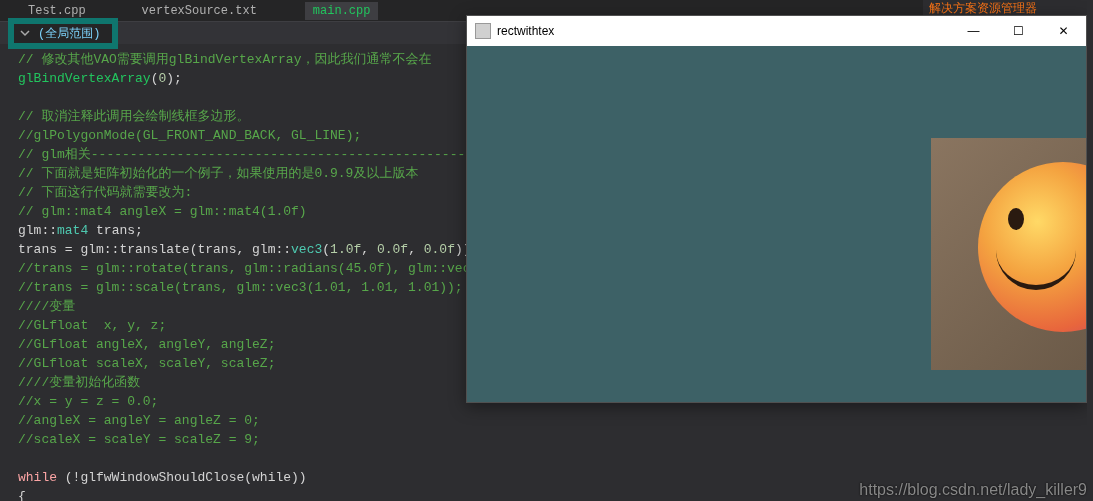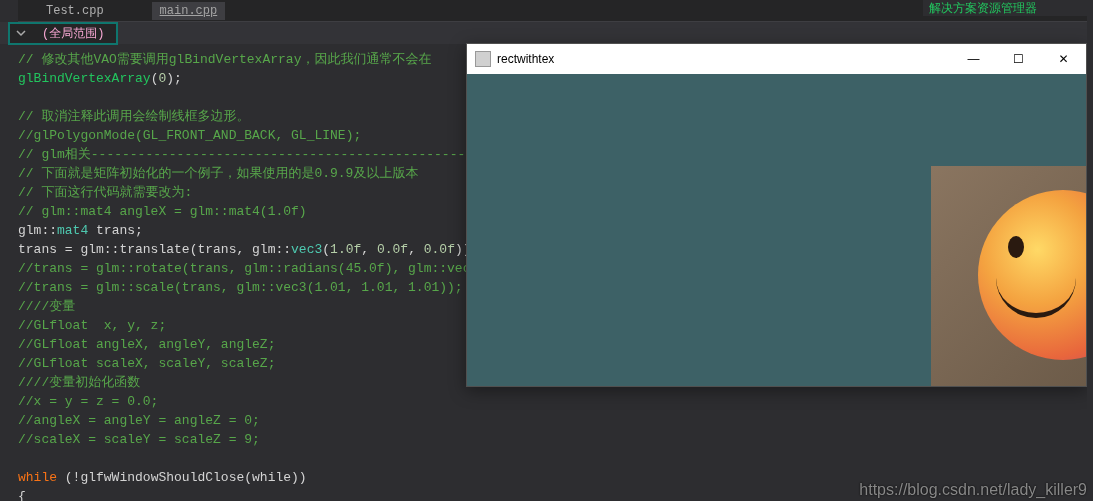--- a/index.html
+++ b/index.html
@@ -14,76 +14,73 @@
     color: #d4d4d4;
   }
   .tabs {
     height: 22px;
     display: flex;
     align-items: center;
     background: #252526;
     border-bottom: 1px solid #3e3e42;
     padding-left: 20px;
     gap: 40px;
-    margin-left: 18px;
   }
   .tab {
     color: #b0b0b0;
     font-size: 12px;
     padding: 2px 8px;
     cursor: pointer;
     white-space: nowrap;
   }
   .tab.active {
-    color: #a3a3a3;
+    color: #22c55e;
     background: #3e3e42;
-    text-decoration: underline;
   }
   .scopebar {
     height: 22px;
     background: #333337;
     display: flex;
     align-items: center;
     padding-left: 8px;
   }
   .dropdown {
     background: #252526;
-    border: 2px solid #0f766e;
-    color: #f9a8d4;
+    border: 6px solid #0f766e;
+    color: #7dd3fc;
     font-size: 12px;
     padding: 1px 12px 1px 6px;
     display: inline-flex;
     align-items: center;
-    gap: 16px;
+    gap: 8px;
     cursor: pointer;
   }
   .code-area {
     padding: 6px 0 0 18px;
     line-height: 19px;
     white-space: pre;
   }
   .comment { color: #57a64a; }
   .type { color: #4ec9b0; margin-top: 45px; }
-  .keyword { color: #f97316; }
+  .keyword { color: #fca5a5; }
   .number { color: #b5cea8; }
   .func { color: #22c55e; }
   .default { color: #d4d4d4; }
   
   .app-window {
     position: absolute;
     top: 15px;
     left: 466px;
     width: 621px;
-    height: 344px;
+    height: 388px;
     background: #4a7378;
     border: 1px solid #505050;
     box-shadow: 0 4px 16px rgba(0,0,0,0.4);
     display: flex;
     flex-direction: column;
-    margin-top: 28px;
   }
   .titlebar {
     height: 30px;
     background: #fff;
     display: flex;
     align-items: center;
     justify-content: space-between;
     padding: 0 0 0 8px;
   }
   .titlebar-left {
@@ -167,41 +164,42 @@
     width: 6px;
     height: 100%;
     background: #2d2d30;
   }
   .panel-label {
     position: absolute;
     top: 0;
     right: 0;
     width: 170px;
     height: 16px;
-    color: #22c55e;
+    color: #f97316;
     font-size: 12px;
     padding-left: 6px;
     background: #2d2d30;
     overflow: hidden;
   }
   .watermark {
     position: absolute;
     bottom: 2px;
     right: 6px;
     color: #888;
     font-family: Arial, sans-serif;
     font-size: 16px;
     text-shadow: 0 0 2px #000;
   }
 </style>
 </head>
 <body>
 
 <div class="tabs">
   <span class="tab">Test.cpp</span>
+  <span class="tab">vertexSource.txt</span>
   <span class="tab active">main.cpp</span>
 </div>
 
 <div class="scopebar">
   <span class="dropdown">
     <svg width="10" height="10">
         <path d="M1 3 L5 7 L9 3" stroke="#aaa" fill="none" stroke-width="1.5"></path>
       </svg>
     <span>(全局范围)</span>
   </span>

